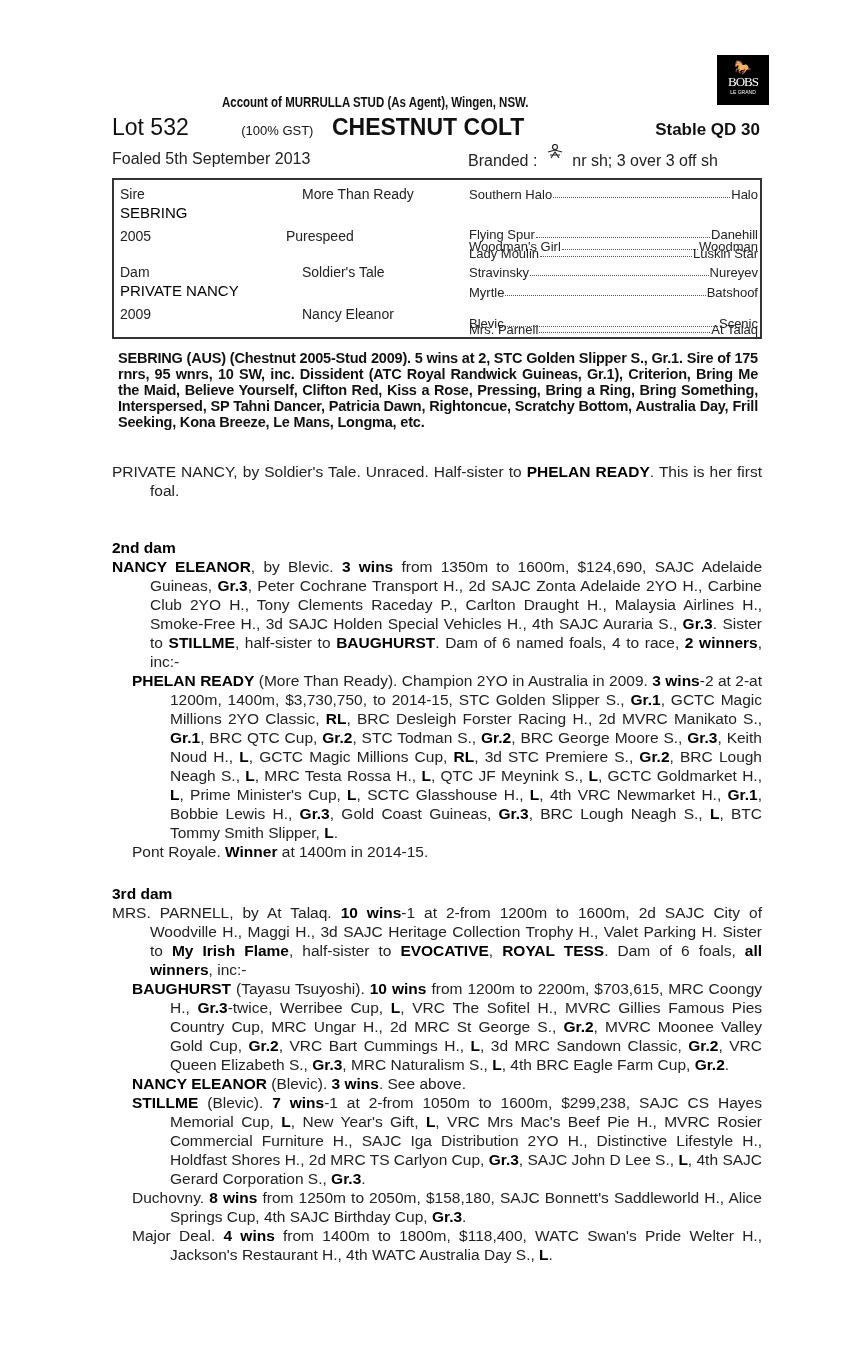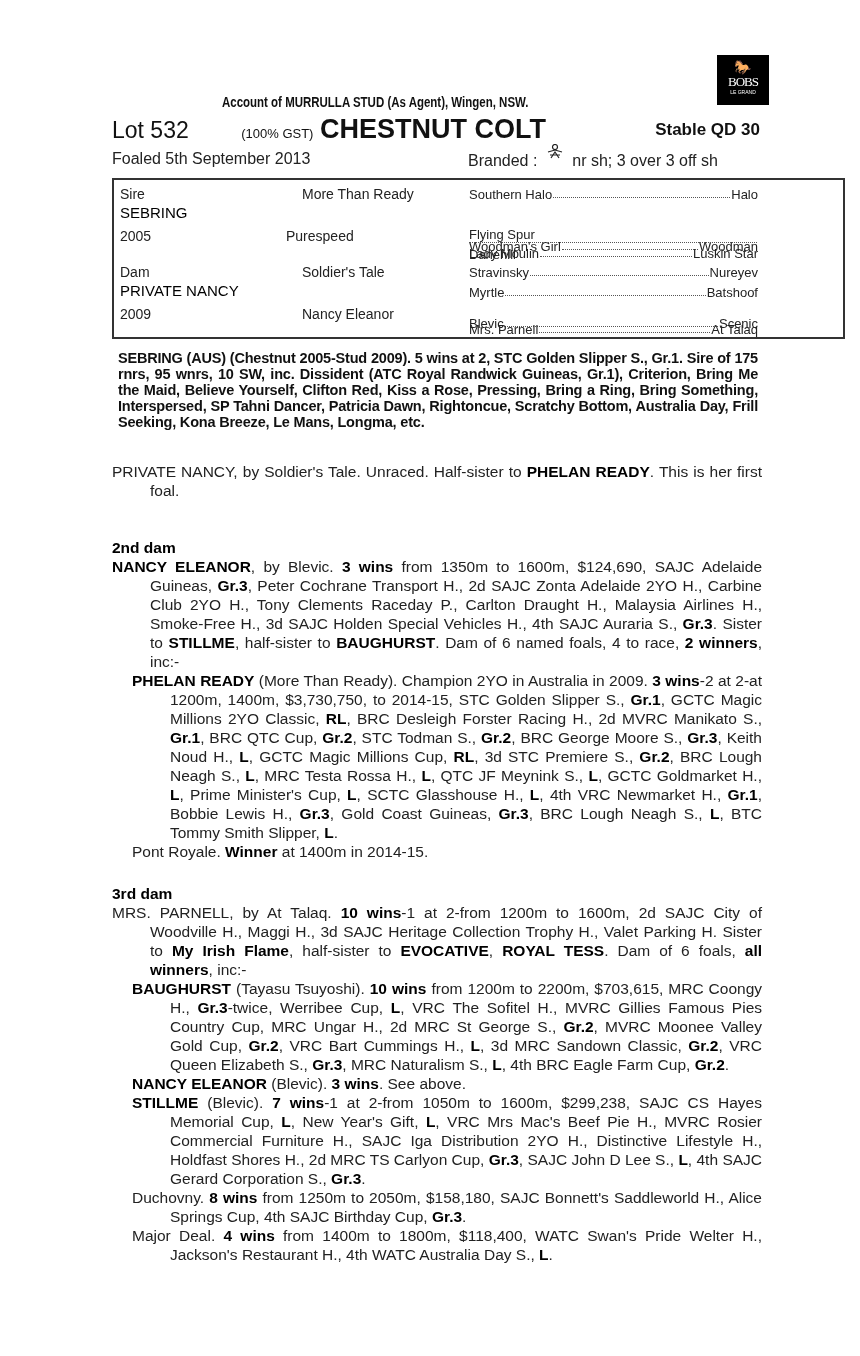--- a/index.html
+++ b/index.html
@@ -5,26 +5,26 @@
   html,body{margin:0;padding:0;background:#fff;}
   body{width:860px;height:1356px;position:relative;font-family:"Liberation Sans",sans-serif;color:#111;overflow:hidden;}
   .logo{position:absolute;left:717px;top:55px;width:52px;height:50px;background:#000;color:#fff;text-align:center;}
   .logo .horse{font-size:14px;line-height:16px;margin-top:4px;}
   .logo .brand{font-family:"Liberation Serif",serif;font-size:13px;line-height:13px;letter-spacing:-1px;}
   .logo .sub{font-size:5px;line-height:8px;}
   .account{position:absolute;left:222px;top:94px;font-size:14px;font-weight:bold;transform:scaleX(0.82);transform-origin:left;white-space:nowrap;}
   .lotline{position:absolute;left:112px;top:114px;width:648px;height:28px;white-space:nowrap;}
   .lot{font-size:23px;font-weight:normal;}
   .gst{font-size:13px;margin-left:48px;}
-  .colt{font-size:27px;font-weight:bold;margin-left:2px;}
+  .colt{font-size:23px;font-weight:bold;margin-left:14px;}
   .stable{position:absolute;right:0;top:6px;font-size:17px;font-weight:bold;}
   .foaled{position:absolute;left:112px;top:150px;font-size:16px;color:#222;}
   .branded{position:absolute;left:468px;top:150px;font-size:16px;color:#222;white-space:nowrap;}
   .brandsym{display:inline-block;font-size:14px;transform:translateY(-6px);margin:0 4px;}
-  .pedigree{position:absolute;left:112px;top:178px;width:733px;height:161px;border:2px solid #333;box-sizing:border-box;}
+  .pedigree{position:absolute;left:112px;top:178px;width:650px;height:161px;border:2px solid #333;box-sizing:border-box;}
   .ped{position:absolute;font-size:14px;color:#222;white-space:nowrap;}
   .ped.bold{font-size:15px;font-weight:normal;color:#000;}
   .g3{position:absolute;left:355px;width:289px;font-size:13px;color:#222;display:flex;}
   .g3 .dots{flex:1;border-bottom:1px dotted #555;margin:0 1px 4px;}
   .sire-summary{position:absolute;left:118px;top:350px;width:640px;font-size:14.5px;font-weight:bold;line-height:16px;text-align:justify;letter-spacing:-0.2px;}
   .section{position:absolute;left:112px;width:650px;font-size:15.5px;line-height:19px;color:#222;}
   .section h3{margin:0;font-size:15.5px;font-weight:bold;color:#000;line-height:19px;}
   .entry{text-align:justify;padding-left:38px;text-indent:-38px;}
   .entry.sub{padding-left:58px;text-indent:-38px;margin-left:0;}
   .entry.sub2{padding-left:58px;text-indent:-38px;}
@@ -76,21 +76,21 @@
   <div class="g3" style="top:7px;">
       <span>Southern Halo</span>
       <span class="dots"></span>
       <span>Halo</span>
     </div>
   <div class="g3" style="top:27px;margin-top:32px;">
       <span>Woodman's Girl</span>
       <span class="dots"></span>
       <span>Woodman</span>
     </div>
-  <div class="g3" style="top:47px;flex-direction:column;">
+  <div class="g3" style="top:47px;">
       <span>Flying Spur</span>
       <span class="dots"></span>
       <span>Danehill</span>
     </div>
   <div class="g3" style="top:66px;">
       <span>Lady Moulin</span>
       <span class="dots"></span>
       <span>Luskin Star</span>
     </div>
   <div class="g3" style="top:85px;">

